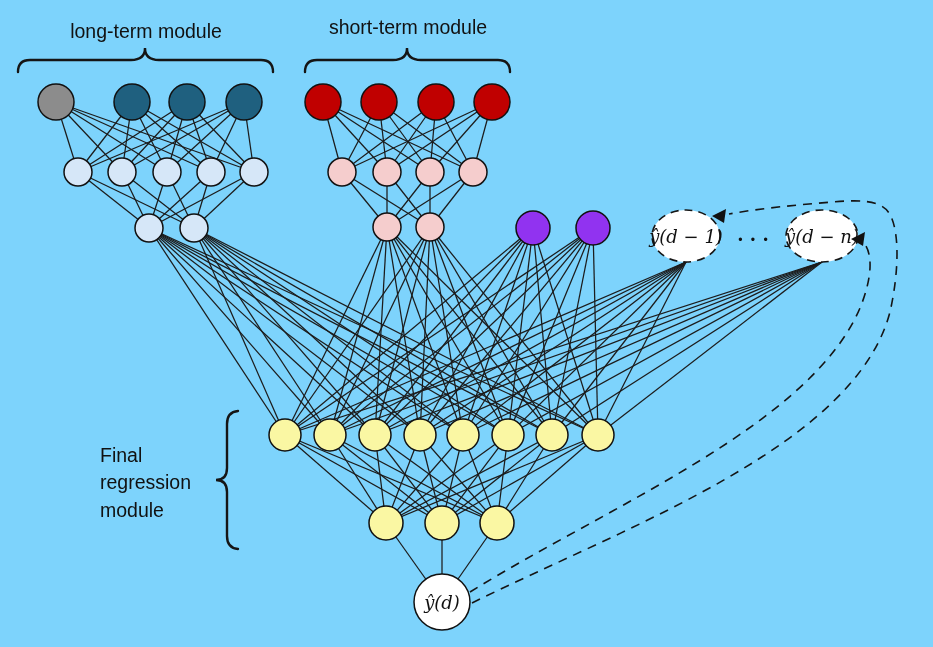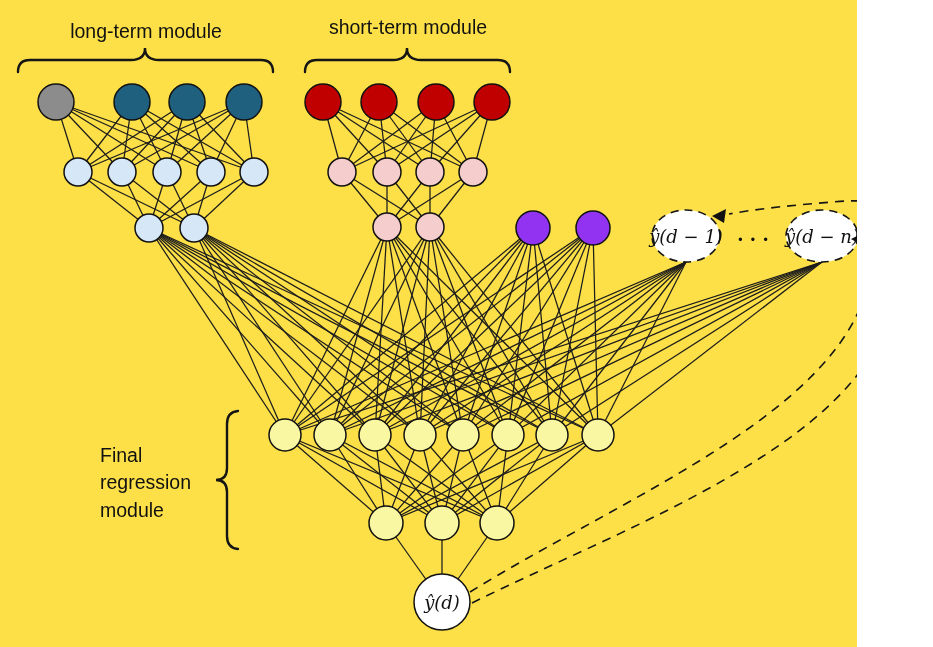--- a/index.html
+++ b/index.html
@@ -1,16 +1,16 @@
 <!DOCTYPE html>
 <html><head>
 <meta charset="utf-8">
 <style>
   html,body{margin:0;padding:0;background:#ffffff;}
-  .canvas{position:relative;width:857px;height:647px;background:#fde047;overflow:hidden;
+  .canvas{position:relative;width:933px;height:647px;background:#7dd3fc;overflow:hidden;
           font-family:"Liberation Sans",sans-serif;}
   svg{display:block;}
   .lbl{font-family:"Liberation Sans",sans-serif;font-size:19.5px;fill:#111;}
   .lbl-mid{text-anchor:middle;}
   .math{font-family:"DejaVu Serif",serif;font-style:italic;font-size:18px;fill:#111;text-anchor:middle;}
   .dots{font-family:"DejaVu Serif",serif;font-size:18px;font-weight:bold;fill:#111;text-anchor:middle;}
   .brace{fill:none;stroke:#151515;stroke-width:2.4;stroke-linecap:round;}
   .dashed{fill:none;stroke:#151515;stroke-width:1.6;stroke-dasharray:9 7;}
   .dashed-ellipse{fill:#ffffff;stroke:#151515;stroke-width:1.6;stroke-dasharray:8 6;}
   .arrowhead{fill:#111;stroke:none;}

